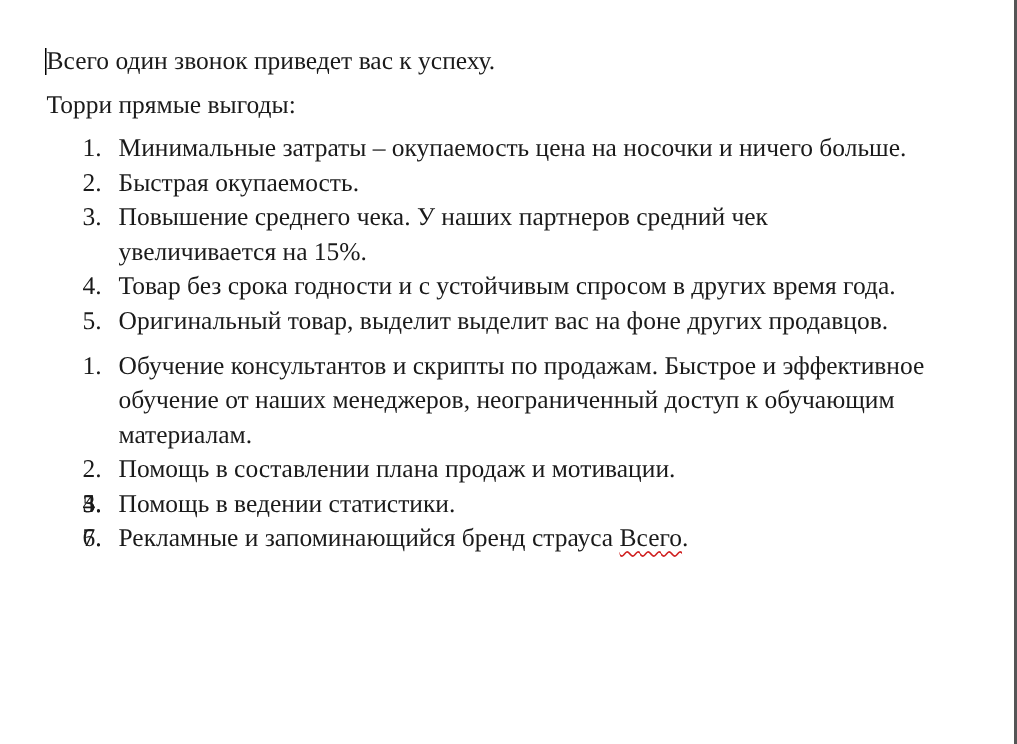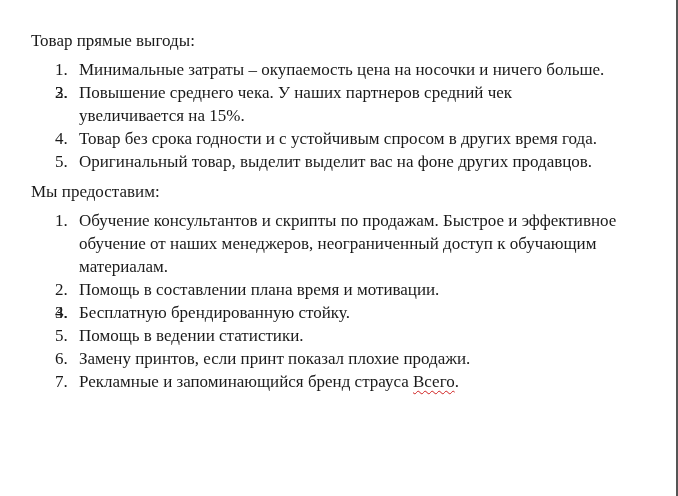--- a/index.html
+++ b/index.html
@@ -67,70 +67,72 @@
       text-decoration-thickness: 1px;
       text-underline-offset: 3px;
     }
   </style>
 </head>
 <body>
 
 <div class="page">
   <div class="content">
 
+    <p class="para first">
+      <span class="cursor"></span>
+      <span>Всего один звонок приведет вас к успеху.</span>
+    </p>
 
-    <p class="para heading">Товар прямые выгоды:</p>
+    <p class="para heading">Торри прямые выгоды:</p>
 
     <ol class="list">
       <li>
         <span class="num">1.</span>
         <span>Минимальные затраты – окупаемость цена на носочки и ничего больше.</span>
       </li>
       <li>
         <span class="num">2.</span>
+        <span>Быстрая окупаемость.</span>
       </li>
       <li style="width:500px;">
         <span class="num">3.</span>
         <span>Повышение среднего чека. У наших партнеров средний чек увеличивается на 15%.</span>
       </li>
       <li>
         <span class="num">4.</span>
         <span>Товар без срока годности и с устойчивым спросом в других время года.</span>
       </li>
       <li>
         <span class="num">5.</span>
         <span>Оригинальный товар, выделит выделит вас на фоне других продавцов.</span>
       </li>
     </ol>
 
-    <p class="para heading">Мы предоставим:</p>
 
     <ol class="list">
       <li style="width:570px;">
         <span class="num">1.</span>
         <span>Обучение консультантов и скрипты по продажам. Быстрое и эффективное обучение от наших менеджеров, неограниченный доступ к обучающим материалам.</span>
       </li>
       <li>
         <span class="num">2.</span>
-        <span>Помощь в составлении плана время и мотивации.</span>
+        <span>Помощь в составлении плана продаж и мотивации.</span>
       </li>
       <li>
         <span class="num">3.</span>
       </li>
       <li>
         <span class="num">4.</span>
-        <span>Бесплатную брендированную стойку.</span>
       </li>
       <li>
         <span class="num">5.</span>
         <span>Помощь в ведении статистики.</span>
       </li>
       <li>
         <span class="num">6.</span>
-        <span>Замену принтов, если принт показал плохие продажи.</span>
       </li>
       <li>
         <span class="num">7.</span>
         <span>Рекламные и запоминающийся бренд страуса </span><span class="misspelled">Всего</span><span>.</span>
       </li>
     </ol>
 
   </div>
 </div>
 

